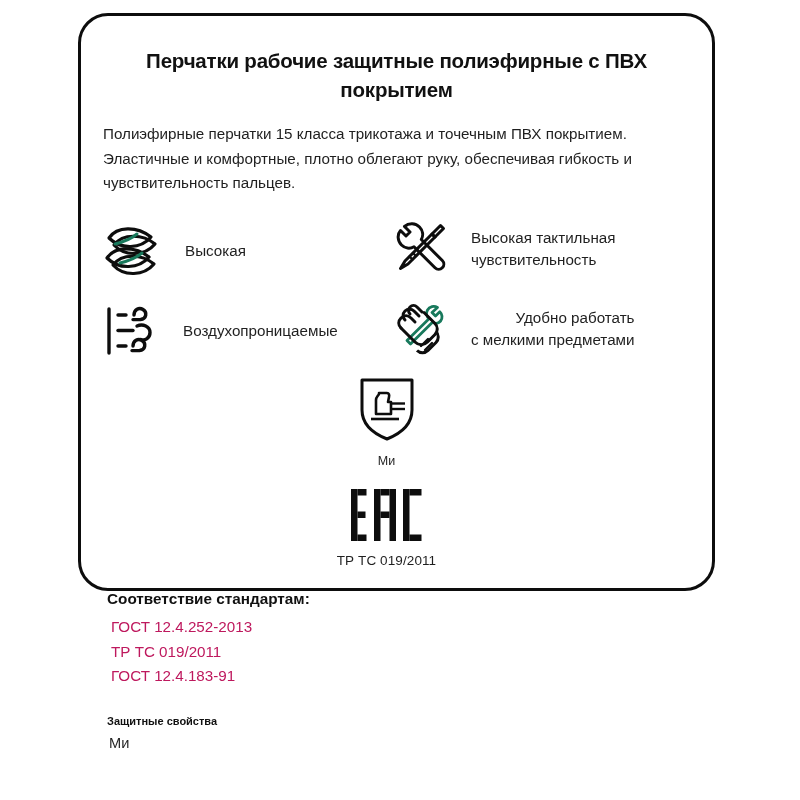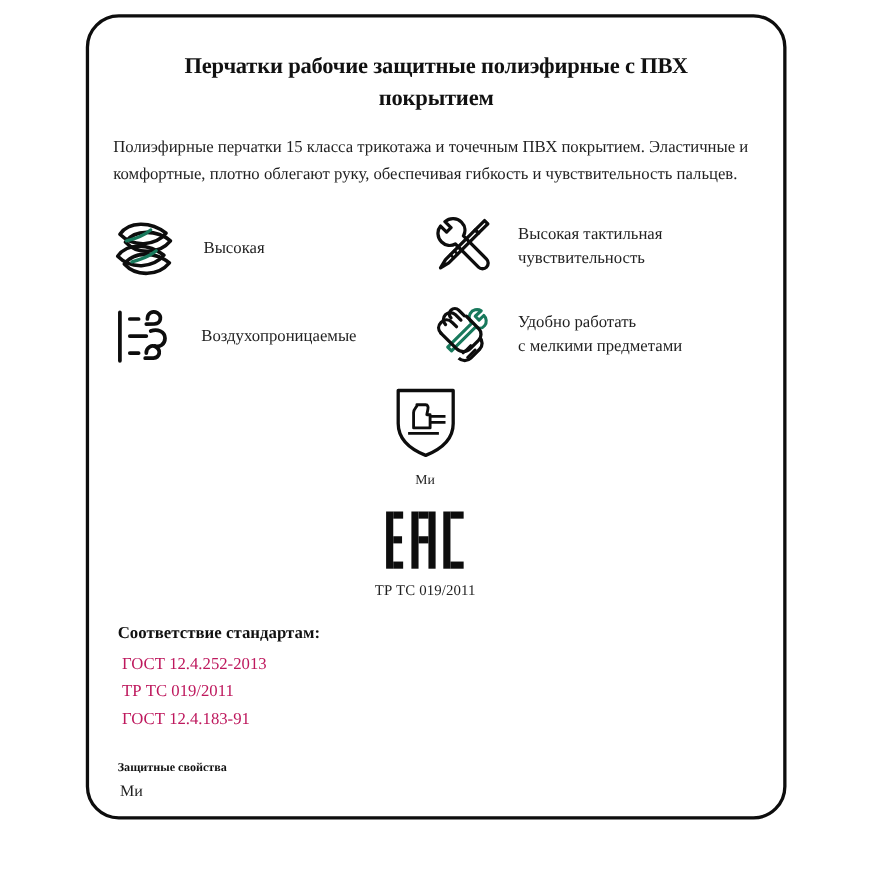--- a/index.html
+++ b/index.html
@@ -13,26 +13,25 @@
     font-family: "Liberation Sans", sans-serif;
     color: #1a1a1a;
     overflow: hidden;
   }
 
   .card {
     position: absolute;
     left: 78px;
     top: 13px;
     width: 637px;
-    height: 732px;
+    height: 578px;
     box-sizing: border-box;
     border: 3px solid #0d0d0d;
     border-radius: 30px;
     background: #ffffff;
-    font-family: Liberation Serif, serif;
   }
 
   .card-inner {
     position: absolute;
     left: 0;
     top: 0;
     right: 0;
     bottom: 0;
     padding: 20px 22px 0 22px;
     box-sizing: border-box;
@@ -82,21 +81,21 @@
     white-space: pre-line;
   }
 
   .feature-0 { left: 0px;   top: 0px;  }
   .feature-0 .flabel { margin-left: 24px; }
   .feature-1 { left: 288px; top: -2px; }
   .feature-1 .flabel { margin-left: 22px; }
   .feature-2 { left: 0px;   top: 80px; }
   .feature-2 .flabel { margin-left: 22px; }
   .feature-3 { left: 288px; top: 78px; }
-  .feature-3 .flabel { margin-left: 22px; }
+  .feature-3 .flabel { margin-left: 22px; text-align: right; }
 
   
   .pictogram-block {
     position: relative;
     margin-top: 4px;
     width: 100%;
     text-align: center;
   }
   .shield-wrap {
     position: relative;

